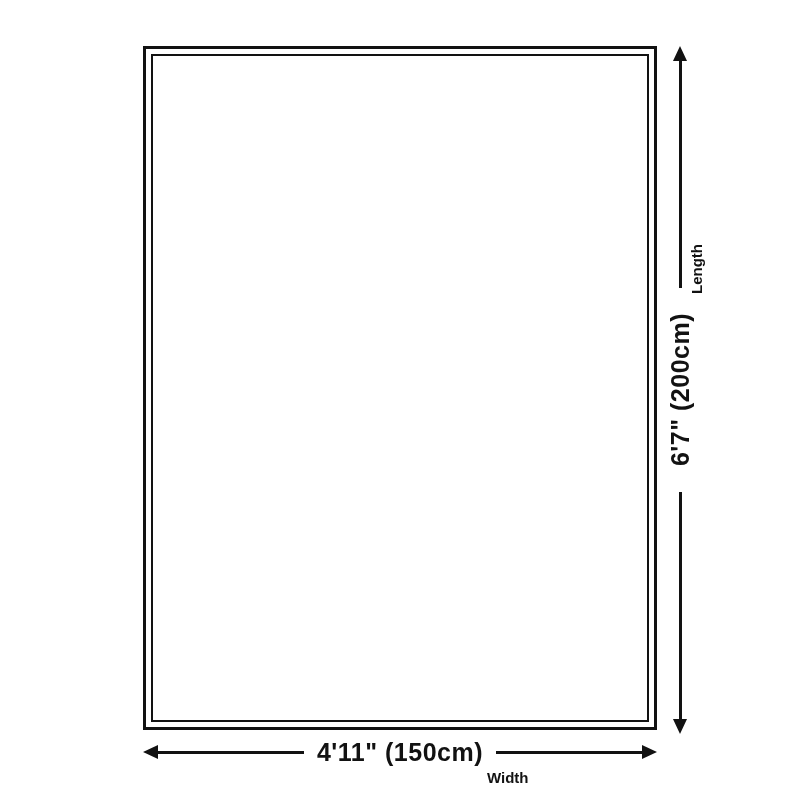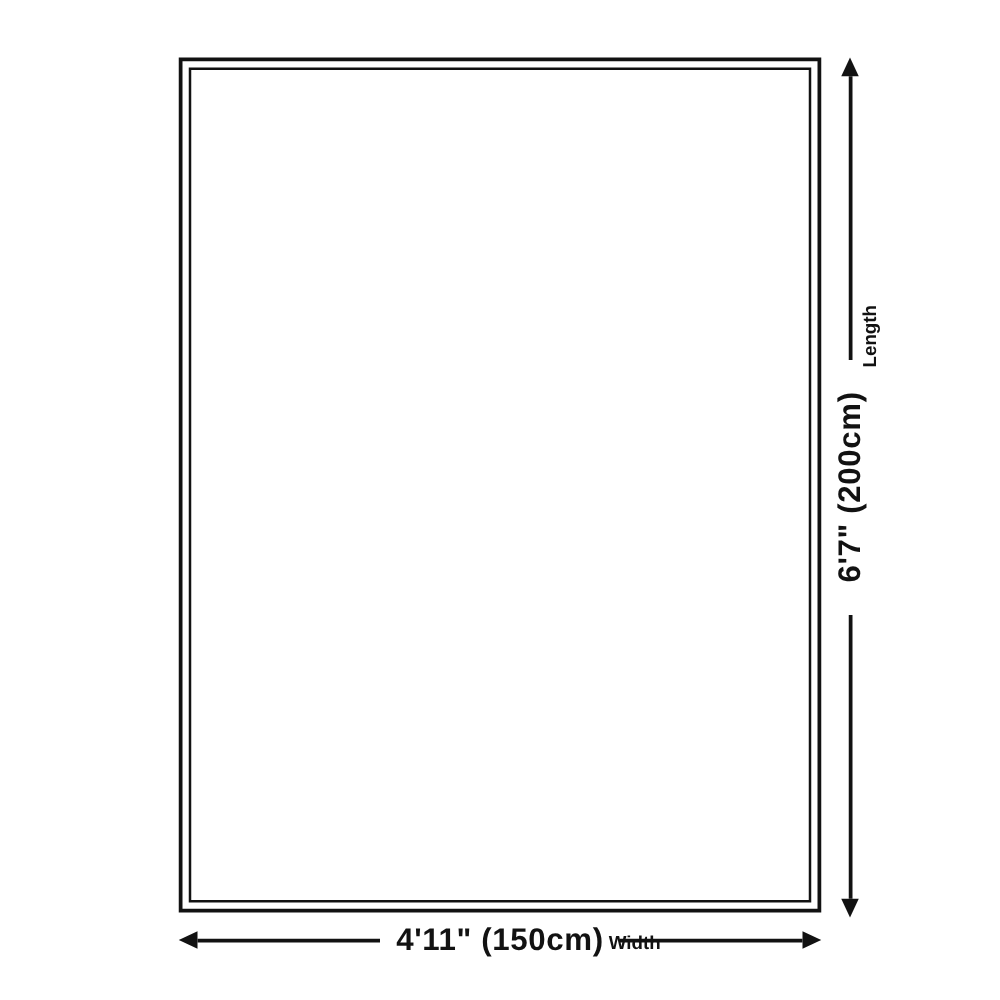--- a/index.html
+++ b/index.html
@@ -63,21 +63,21 @@
     position: absolute;
     left: 143px;
     top: 729px;
     width: 514px;
     height: 46px;
     display: flex;
     flex-direction: row;
     align-items: center;
   }
   .dim-h .dim-value { margin: 0 13px; }
-  .dim-h .dim-sub { left: 344px; top: 17px; }
+  .dim-h .dim-sub { left: 344px; top: 40px; }
 
   
   .dim-v {
     position: absolute;
     left: 664px;
     top: 46px;
     width: 32px;
     height: 688px;
     display: flex;
     flex-direction: column;

